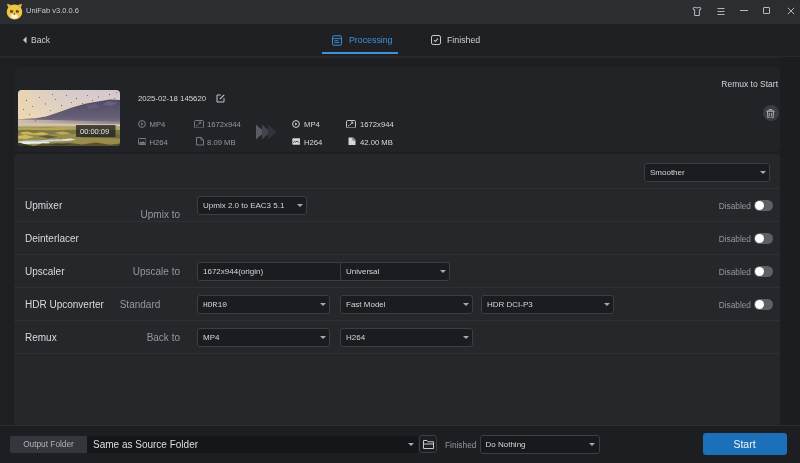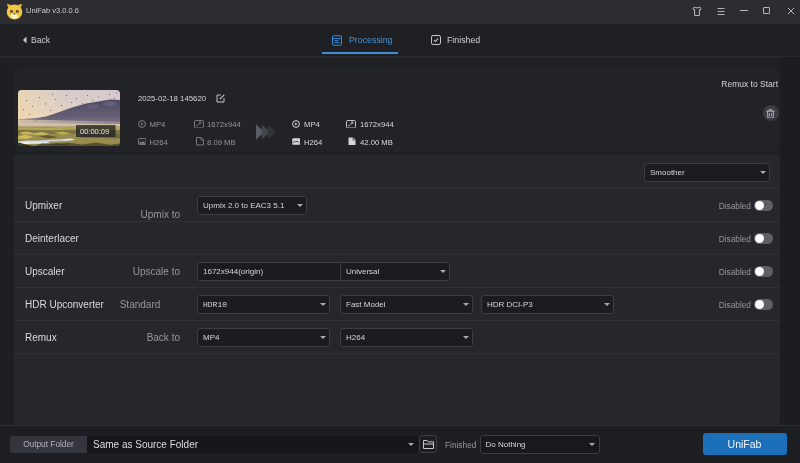--- a/index.html
+++ b/index.html
@@ -303,14 +303,14 @@
     font-size:10px;color:#dcdee1;line-height:17px;padding-left:6px;">Same as Source Folder</div>
   <div class="abs" style="left:408px;top:442.5px;width:0;height:0;border-left:3px solid transparent;
     border-right:3px solid transparent;border-top:3.8px solid #a6a9af;"></div>
   <div class="abs" style="left:419px;top:435px;width:18px;height:18px;border:1px solid #3a3d42;border-radius:3px;"></div>
   <svg class="abs" style="left:422.5px;top:440px" width="11" height="9" viewBox="0 0 11 9">
     <path d="M0.5 8.5 L0.5 0.5 L4 0.5 L5 1.8 L10.5 1.8 L10.5 8.5 Z M0.5 4 L10.5 4" fill="none" stroke="#c6c9cd" stroke-width="1"></path>
   </svg>
   <div class="abs g" style="left:445px;top:439.5px;font-size:8.3px;">Finished</div>
   <div class="dd" style="left:479.5px;top:434.5px;width:120px;background:#17191c;">Do Nothing<span class="caret"></span></div>
   <div class="abs" style="left:702.5px;top:433px;width:84px;height:22px;background:#1b70b9;border-radius:3px;
-    font-size:10.5px;color:#f2f5f8;text-align:center;line-height:22px;">UniFab</div>
+    font-size:10.5px;color:#f2f5f8;text-align:center;line-height:22px;">Start</div>
 </div>
 
 </body></html>

